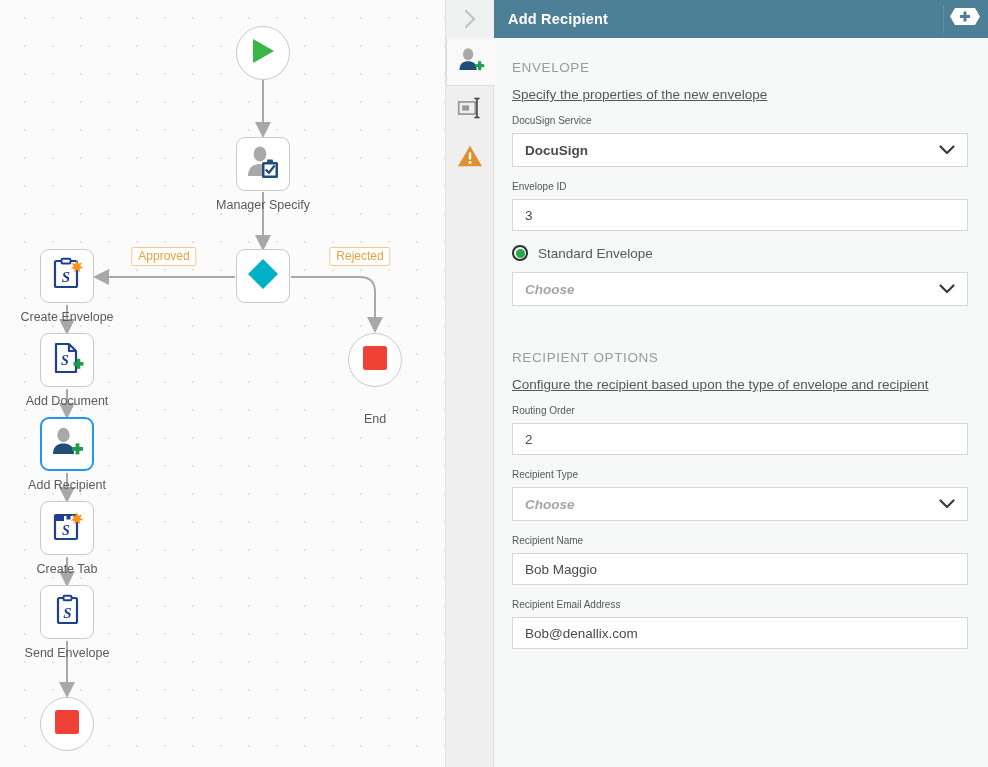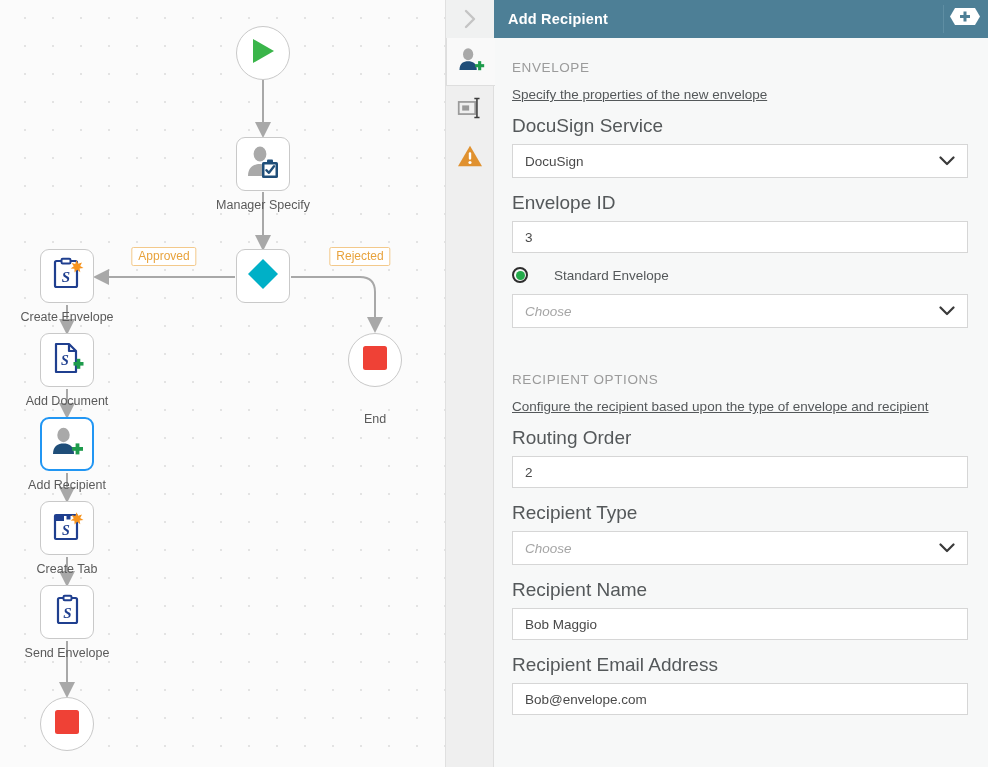--- a/index.html
+++ b/index.html
@@ -140,21 +140,21 @@
     letter-spacing: 0.6px;
     margin: 0 0 12px 0;
   }
   .section-desc {
     font-size: 13.5px;
     color: #54585a;
     margin: 0 0 13px 0;
     text-decoration: underline;
   }
   .field-label {
-    font-size: 19px;
+    font-size: 10px;
     color: #54585a;
     margin: 0 0 7px 0;
   }
   .input-box {
     width: 100%;
     height: 32px;
     background: #ffffff;
     border: 1px solid #d6d6d6;
     display: flex; align-items: center;
     padding: 0 12px;
@@ -166,29 +166,29 @@
     width: 100%;
     height: 34px;
     background: #ffffff;
     border: 1px solid #d6d6d6;
     display: flex; align-items: center; justify-content: space-between;
     padding: 0 12px;
     font-size: 13.5px;
     color: #4a4a4a;
     margin-bottom: 14px;
     cursor: pointer;
+    font-weight: bold;
   }
   .select-box.placeholder > span:first-child {
     color: #a5a5a5; font-style: italic;
   }
   .radio-row {
     display: flex; align-items: center;
     margin-bottom: 11px;
     cursor: pointer;
-    gap: 16px;
   }
   .radio {
     width: 16px; height: 16px;
     border-radius: 50%;
     border: 2px solid #3b3b3b;
     margin-right: 10px;
     display: flex; align-items: center; justify-content: center;
     flex: 0 0 16px;
   }
   .radio.checked { border-color: #2e2e2e; }
@@ -459,19 +459,19 @@
           </span>
         </div>
 
         <div class="field-label">Recipient Name</div>
         <div class="input-box">
           <span>Bob Maggio</span>
         </div>
 
         <div class="field-label">Recipient Email Address</div>
         <div class="input-box">
-          <span>Bob@envelope.com</span>
+          <span>Bob@denallix.com</span>
         </div>
 
       </div>
     </div>
   </div>
 </div>
 
 </body></html>

